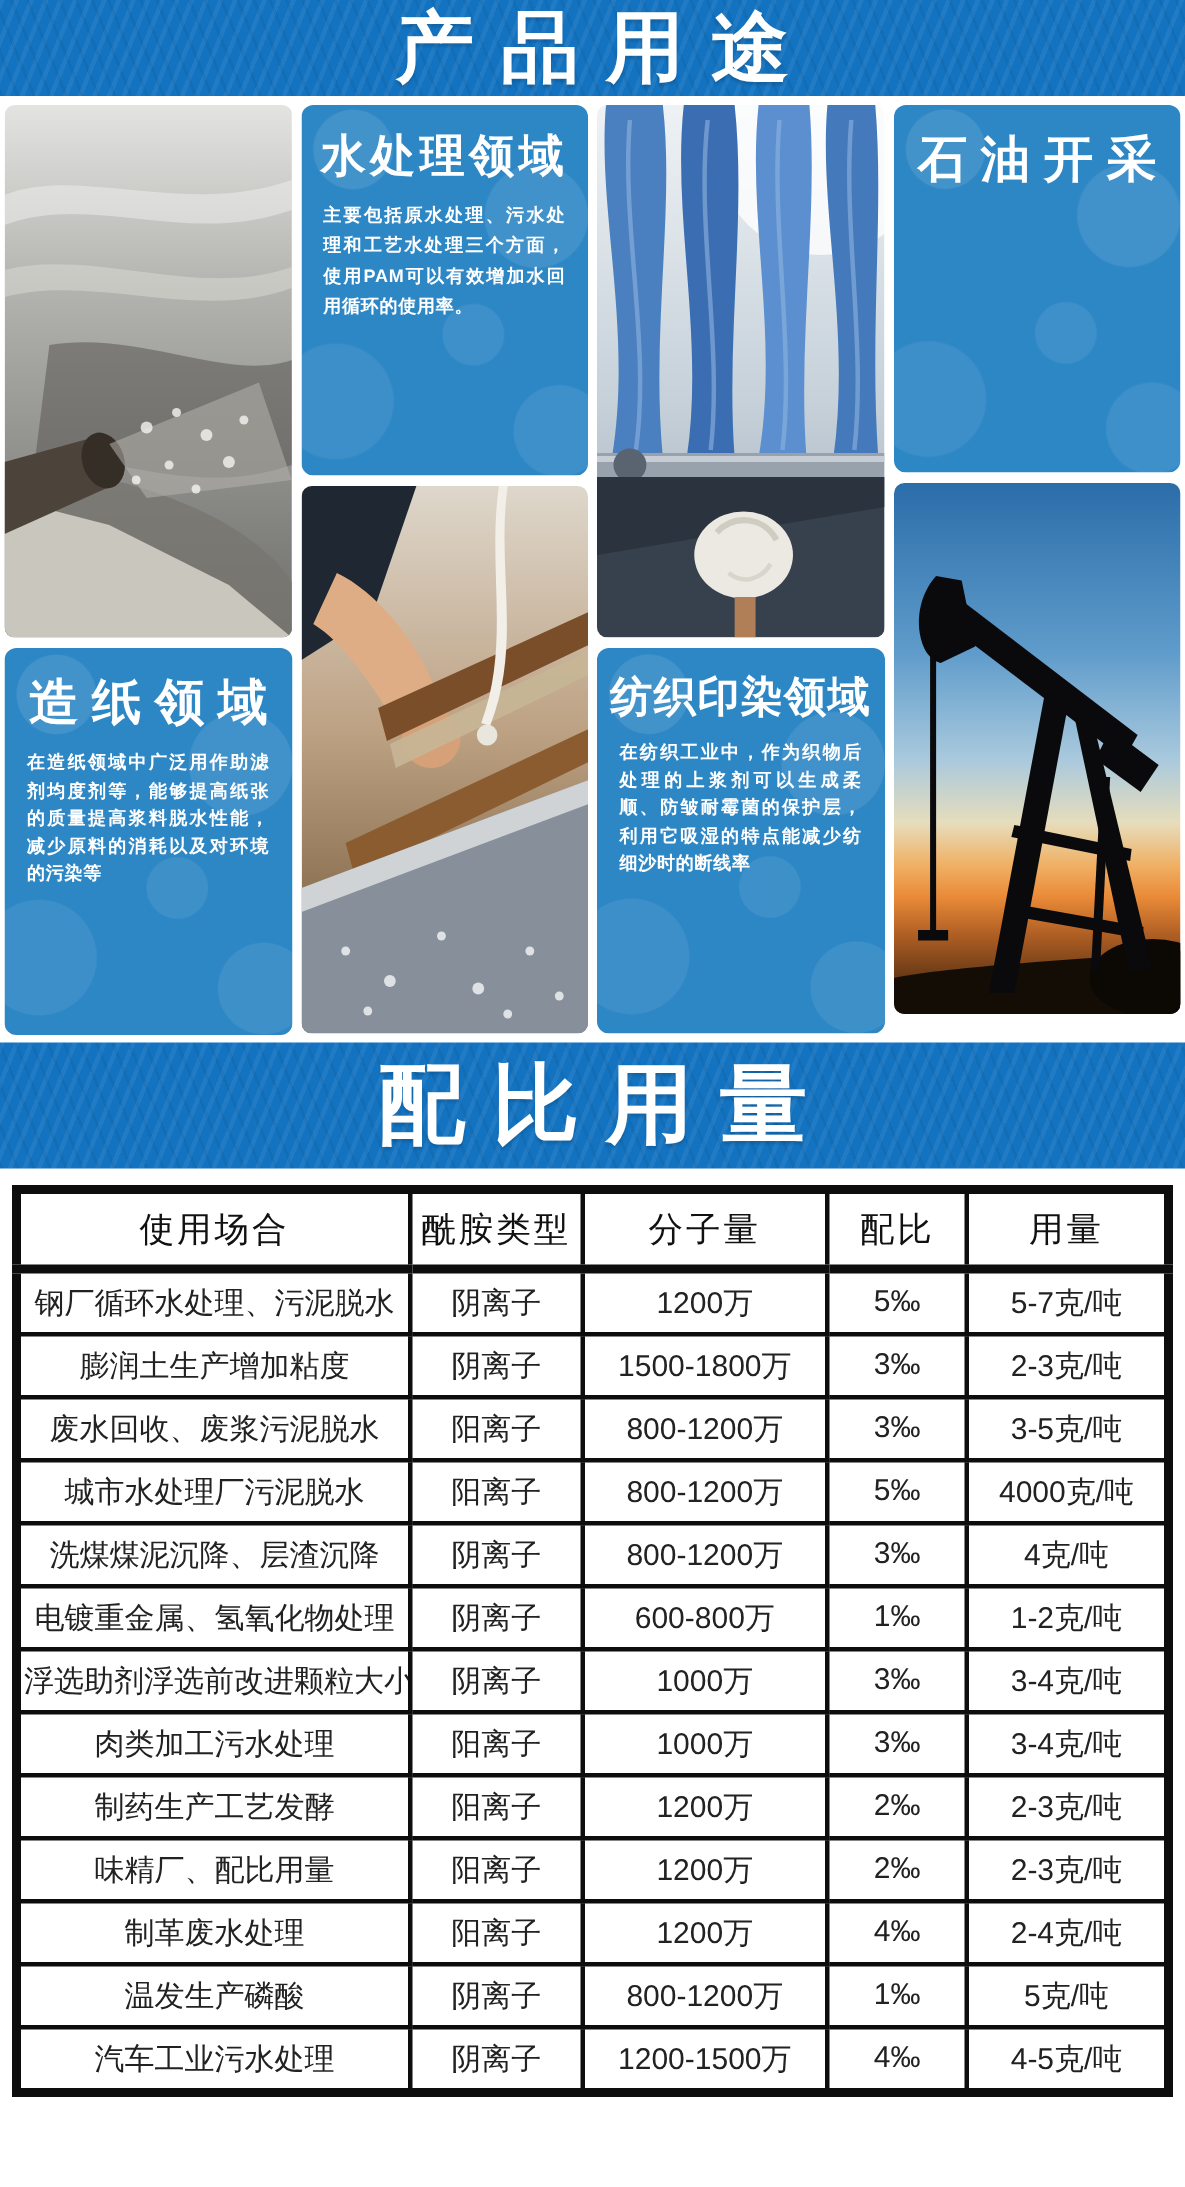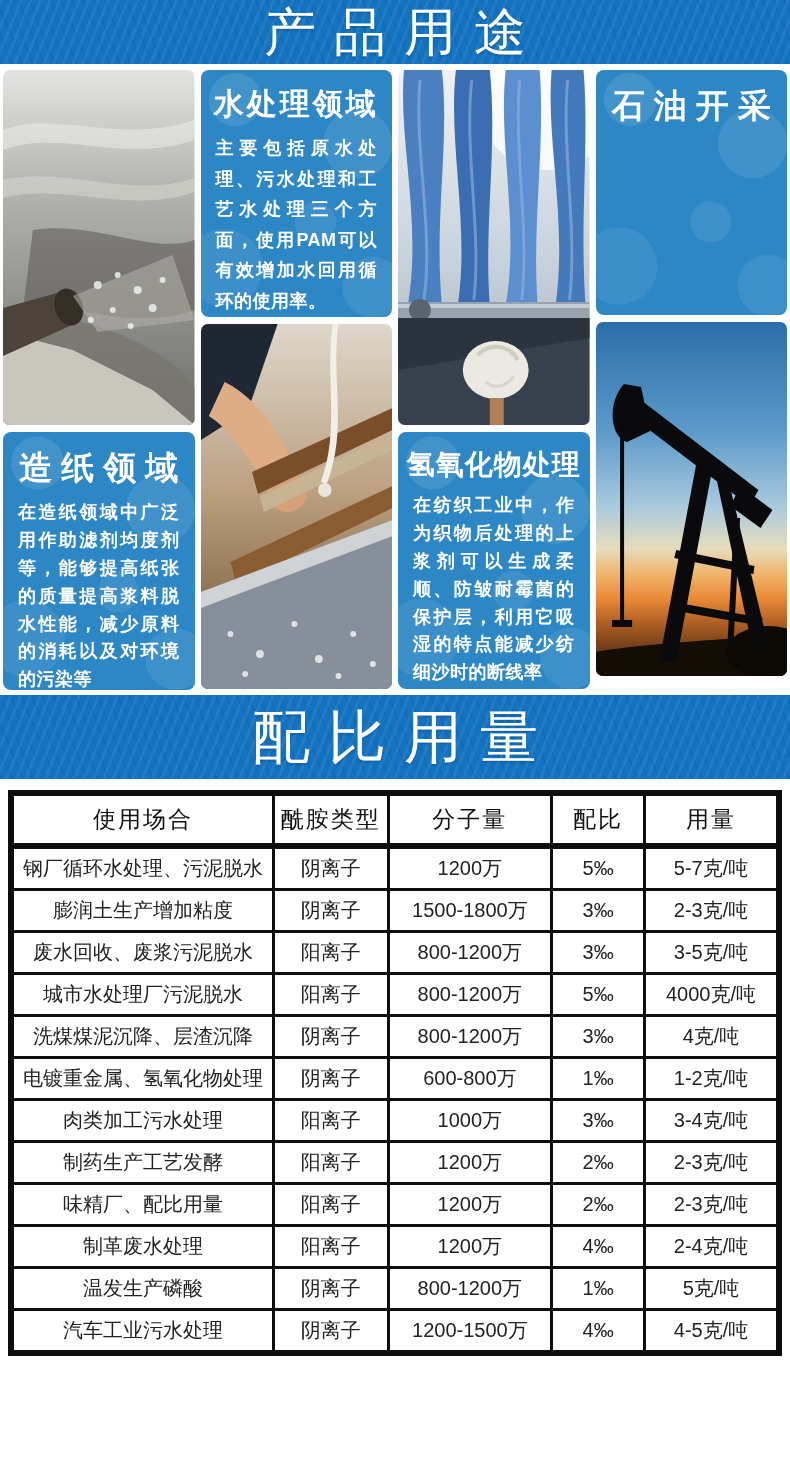--- a/index.html
+++ b/index.html
@@ -9,21 +9,21 @@
   .band{
     background:
       repeating-linear-gradient(112deg, rgba(255,255,255,0.06) 0 3px, rgba(255,255,255,0) 3px 9px),
       repeating-linear-gradient(68deg, rgba(0,0,0,0.05) 0 2px, rgba(0,0,0,0) 2px 10px),
       #1373c1;
     display:flex;align-items:center;justify-content:center;
   }
   .band1{height:64px;}
   .band2{height:84px;margin-top:5px;}
   .band h1{
-    margin:16px;color:#ffffff;font-weight:normal;line-height:1;
+    margin:16px;color:#ffffff;font-weight:bold;line-height:1;
     font-size:52px;letter-spacing:18px;text-indent:18px;
     text-shadow:0 2px 2px rgba(0,0,0,0.15);
   }
   .band2 h1{font-size:58px;text-align:right;}
 
   
   .grid{display:flex;gap:6px;padding:6px 3px 0 3px;}
   .col{flex:1;display:flex;flex-direction:column;gap:7px;min-width:0;}
   .cell{border-radius:7px;overflow:hidden;position:relative;}
   .cell svg{display:block;width:100%;height:100%;}
@@ -44,21 +44,21 @@
       #2e87c5;
     border-radius:8px;
   }
   .box-title{
     text-align:center;font-weight:bold;color:#ffffff;
     margin:14px 0 8px 0;font-size:30px;letter-spacing:3px;
   }
   .box-title.t4{font-size:33px;letter-spacing:9px;text-indent:9px;}
   .box-title.t6{font-size:28px;letter-spacing:1px;}
   .box-body{
-    padding:0 15px;font-size:18px;line-height:1.55;
+    padding:0 15px;font-size:12px;line-height:1.55;
     text-align:justify;letter-spacing:0.5px;font-weight:bold;
   }
   .box.roomy .box-body{line-height:1.7;}
 
   
   .table-wrap{padding:11px 8px 10px 8px;}
   table.dosage{
     width:100%;border-collapse:collapse;table-layout:fixed;
     border:6px solid #0d0d0d;
   }
@@ -189,21 +189,21 @@
           <circle cx="22" cy="240" r="11" fill="#5a6470"></circle>
           <rect x="0" y="248" width="192" height="107" fill="#36414d"></rect>
           <path d="M0,248 L192,248 L192,268 L0,300 Z" fill="#2a333e"></path>
           <ellipse cx="98" cy="300" rx="33" ry="29" fill="#ebe9e2"></ellipse>
           <path d="M80,285 C92,272 112,275 120,290" stroke="#cfccc2" stroke-width="4" fill="none"></path>
           <path d="M88,312 C98,320 110,316 116,306" stroke="#d8d5cb" stroke-width="3" fill="none"></path>
           <rect x="92" y="328" width="14" height="27" fill="#b07f58"></rect>
         </svg>
       </div>
       <div class="cell box h-c3b">
-        <div class="box-title t6">氢氧化物处理</div>
+        <div class="box-title t6">纺织印染领域</div>
         <div class="box-body">在纺织工业中，作为织物后处理的上浆剂可以生成柔顺、防皱耐霉菌的保护层，利用它吸湿的特点能减少纺细沙时的断线率</div>
       </div>
     </div>
 
     <div class="col">
       <div class="cell box h-c4a">
         <div class="box-title t4">石油开采</div>
       </div>
       <div class="cell h-c4b">
         <svg viewBox="0 0 191 354" preserveAspectRatio="none">
@@ -298,20 +298,27 @@
             <td>4克/吨</td>
           </tr>
           <tr>
             <td>电镀重金属、氢氧化物处理</td>
             <td>阴离子</td>
             <td>600-800万</td>
             <td>1‰</td>
             <td>1-2克/吨</td>
           </tr>
           <tr>
+            <td>浮选助剂浮选前改进颗粒大小</td>
+            <td>阴离子</td>
+            <td>1000万</td>
+            <td>3‰</td>
+            <td>3-4克/吨</td>
+          </tr>
+          <tr>
             <td>肉类加工污水处理</td>
             <td>阳离子</td>
             <td>1000万</td>
             <td>3‰</td>
             <td>3-4克/吨</td>
           </tr>
           <tr>
             <td>制药生产工艺发酵</td>
             <td>阳离子</td>
             <td>1200万</td>

